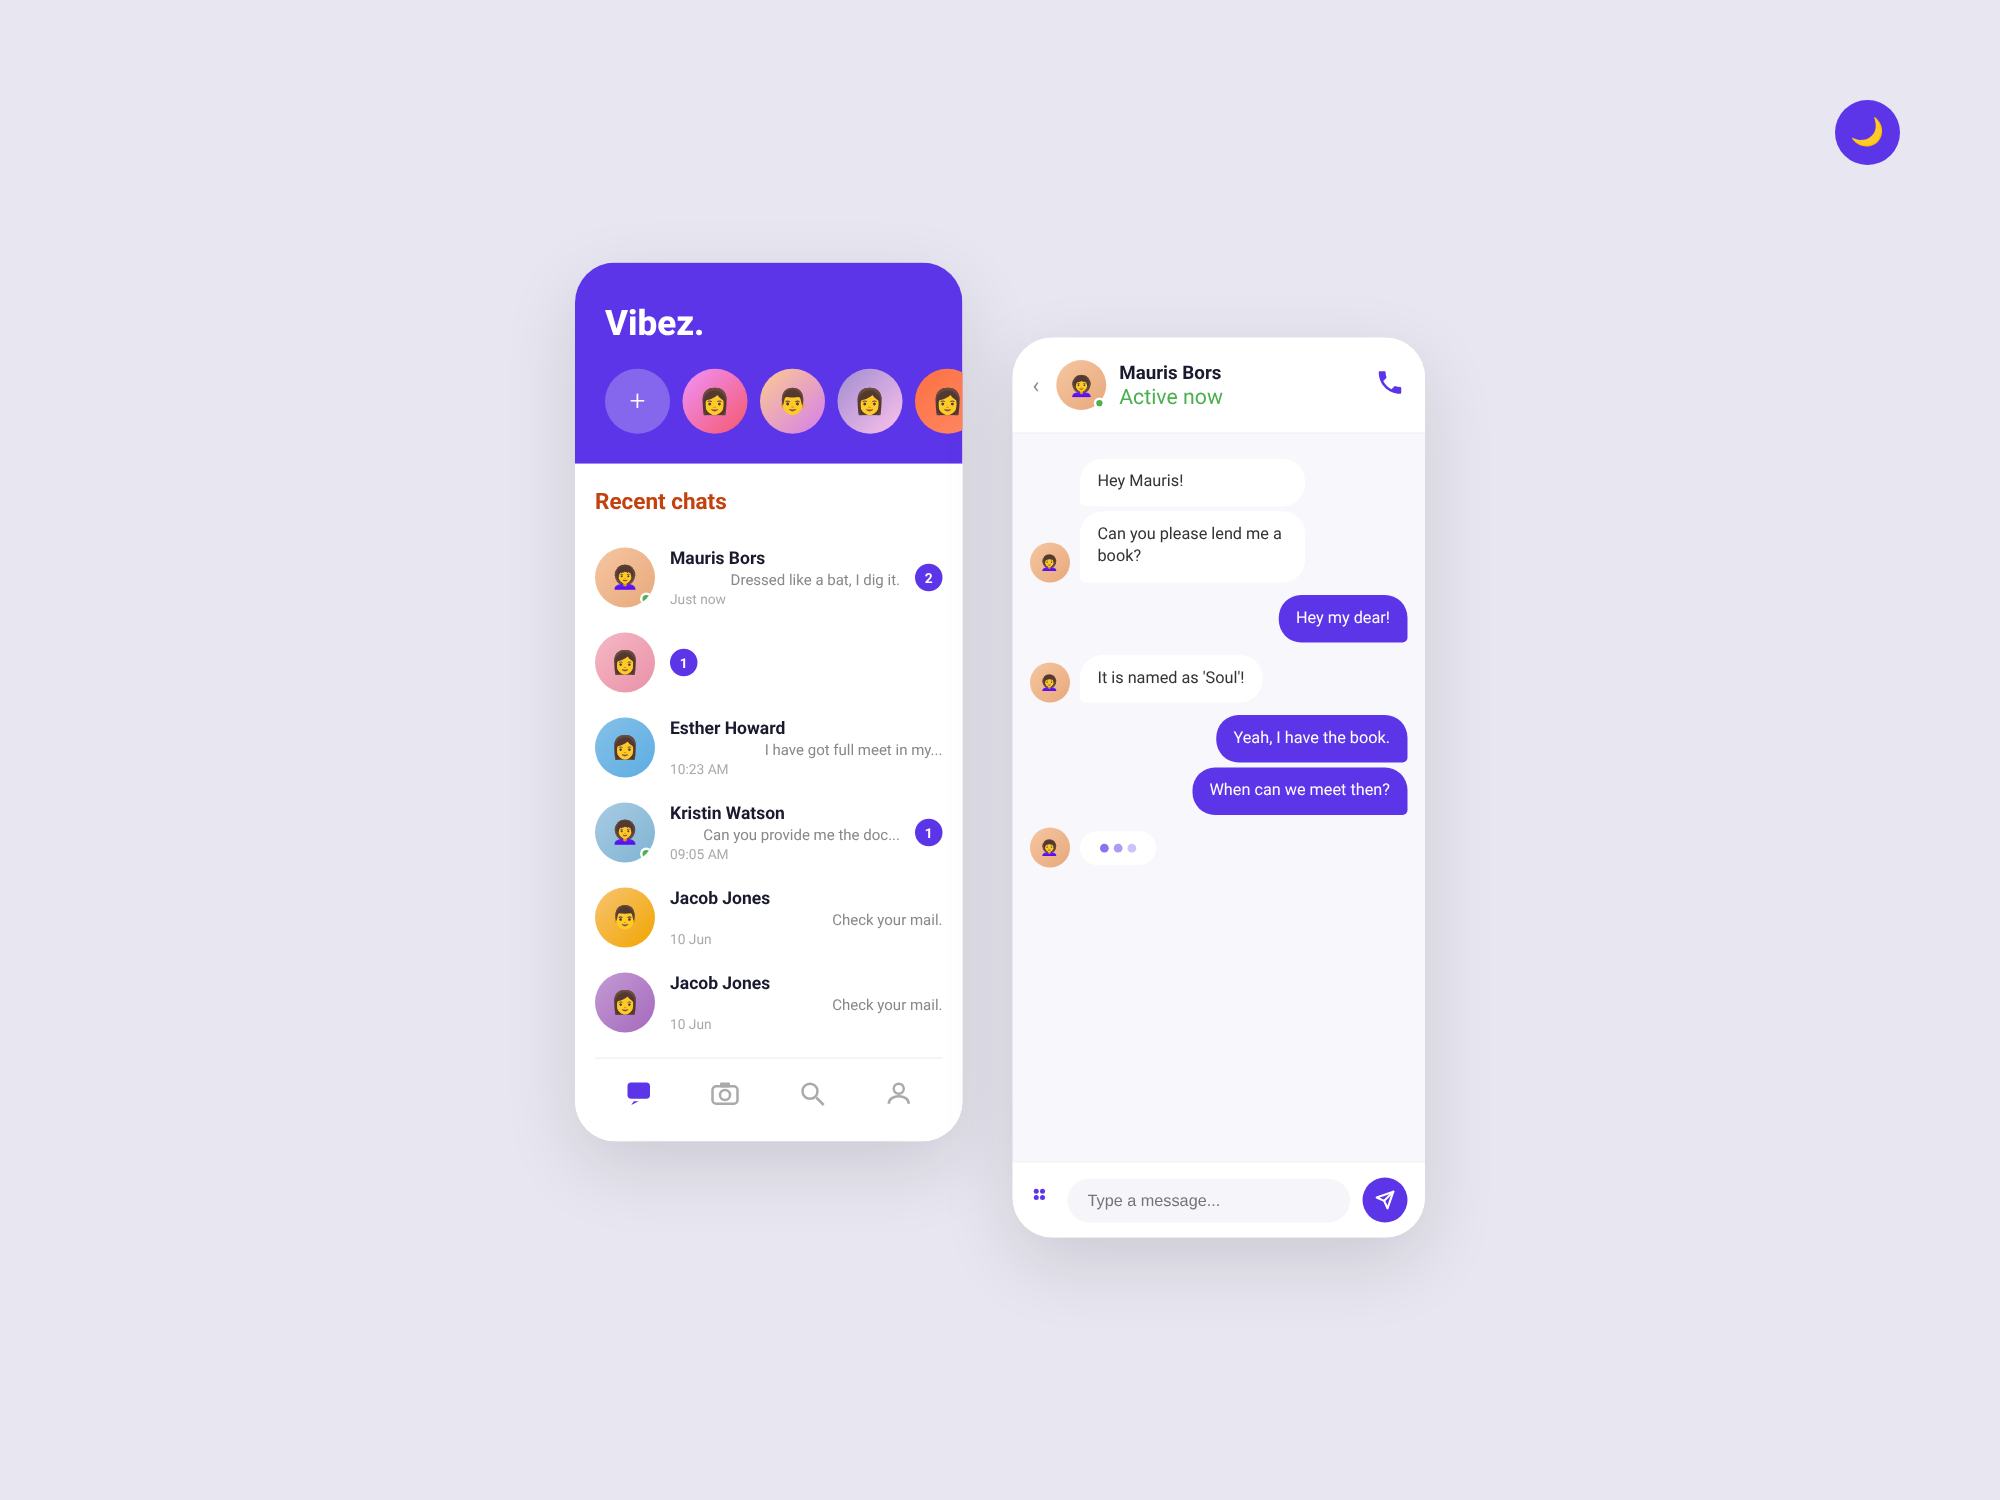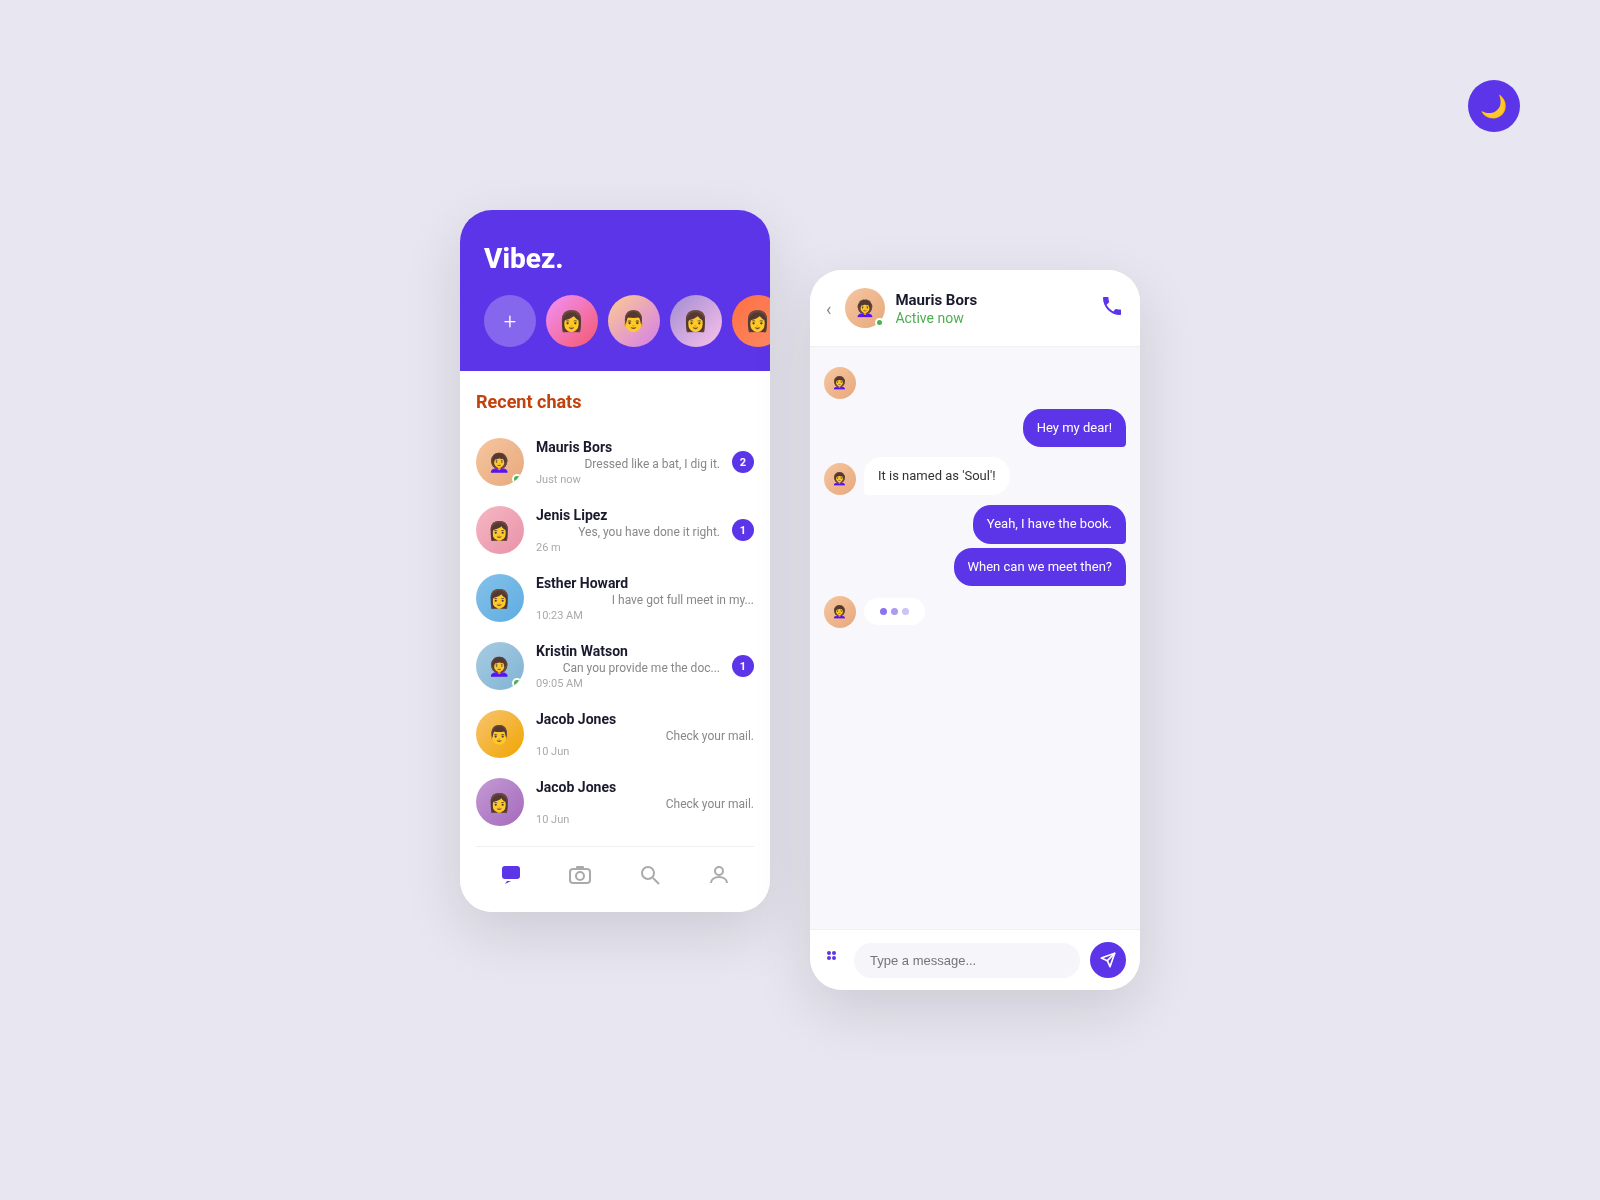--- a/index.html
+++ b/index.html
@@ -275,21 +275,21 @@
       flex: 1;
     }
 
     .header-name {
       font-size: 15px;
       font-weight: 700;
       color: #1a1a2e;
     }
 
     .header-status {
-      font-size: 14px;
+      font-size: 17px;
       color: #4caf50;
       margin-top: 1px;
     }
 
     .call-icon {
       font-size: 20px;
       color: #5c35e8;
       cursor: pointer;
     }
 
@@ -459,25 +459,20 @@
             <div class="chat-preview">Dressed like a bat, I dig it.</div>
             <div class="chat-time">Just now</div>
           </div>
           <div class="unread-badge">2</div>
         </li>
 
         <li class="chat-item">
           <div class="chat-avatar av-2">
             <span>👩</span>
           </div>
-          <div class="chat-info">
-            <div class="chat-name">Jenis Lipez</div>
-            <div class="chat-preview">Yes, you have done it right.</div>
-            <div class="chat-time">26 m</div>
-          </div>
           <div class="unread-badge">1</div>
         </li>
 
         <li class="chat-item">
           <div class="chat-avatar av-3">
             <span>👩</span>
           </div>
           <div class="chat-info">
             <div class="chat-name">Esther Howard</div>
             <div class="chat-preview">I have got full meet in my...</div>
@@ -569,20 +564,28 @@
           <path d="M6.6 10.8C8 13.6 10.4 15.9 13.2 17.4L15.4 15.2C15.7 14.9 16.1 14.8 16.4 15C17.5 15.4 18.7 15.6 20 15.6C20.6 15.6 21 16 21 16.6V20C21 20.6 20.6 21 20 21C10.6 21 3 13.4 3 4C3 3.4 3.4 3 4 3H7.5C8.1 3 8.5 3.4 8.5 4C8.5 5.3 8.7 6.5 9.1 7.6C9.2 7.9 9.1 8.3 8.9 8.6L6.6 10.8Z" fill="#5c35e8"></path>
         </svg>
       </div>
     </div>
 
     <div class="messages-area">
 
       <div class="message-row">
         <div class="msg-avatar">
           <span>👩‍🦱</span>
+        </div>
+        <div class="msg-group">
+          <div class="msg-bubble incoming">
+            <span>Hey Mauris!</span>
+          </div>
+          <div class="msg-bubble incoming">
+            <span>Can you please lend me a book?</span>
+          </div>
         </div>
       </div>
 
       <div class="message-row outgoing">
         <div class="msg-group" style="align-items:flex-end;">
           <div class="msg-bubble outgoing">
             <span>Hey my dear!</span>
           </div>
         </div>
       </div>

